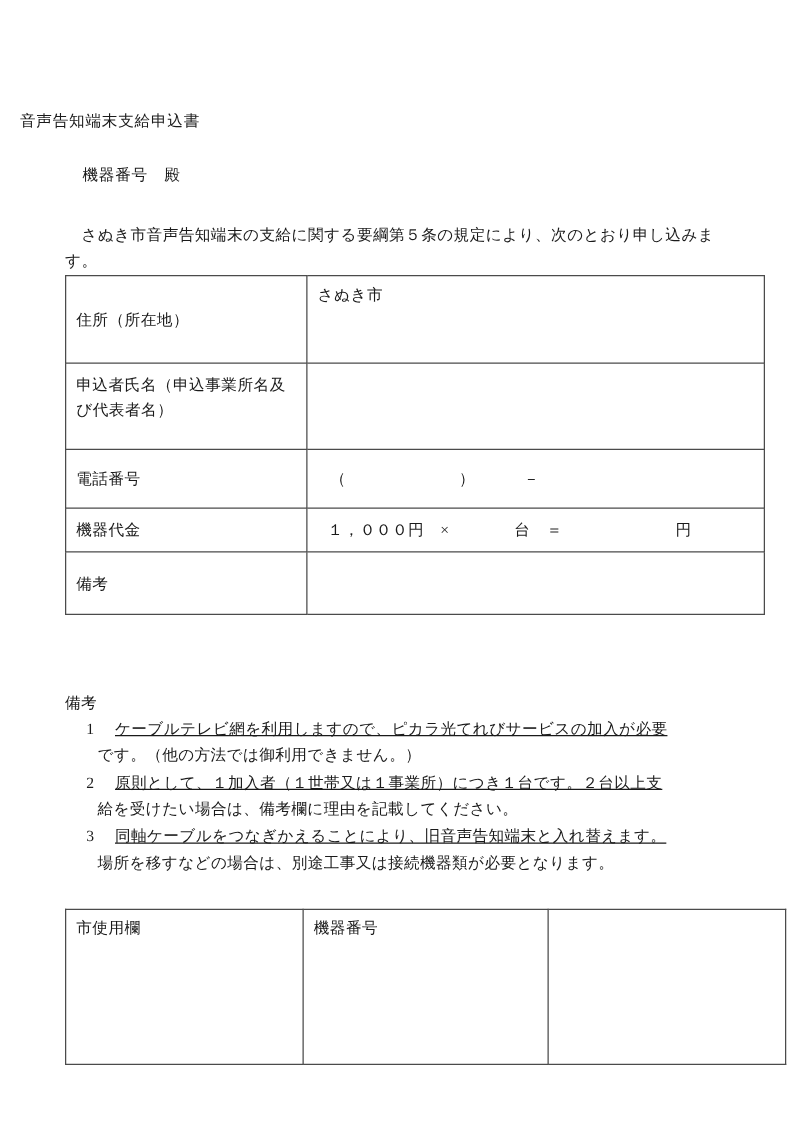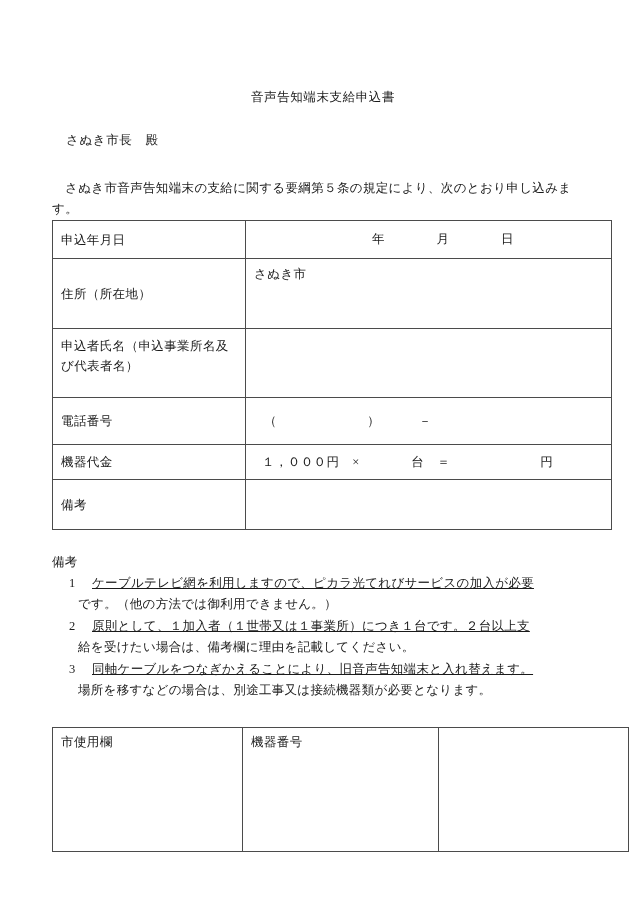--- a/index.html
+++ b/index.html
@@ -31,21 +31,21 @@
     font-size: 12.5px;
     letter-spacing: 0.4px;
     white-space: nowrap;
   }
 
   .doc-title {
     position: absolute;
     left: 0;
     top: 89px;
     width: 630px;
-    text-align: center;
+    text-align: left;
     font-size: 12.5px;
     letter-spacing: 0.6px;
   }
   .doc-title .inner {
     display: inline-block;
     margin-left: 16px;
   }
 
   .addressee {
     position: absolute;
@@ -178,32 +178,26 @@
 </head>
 <body>
 
 <div class="page">
 
 
   <div class="doc-title">
     <span class="inner">音声告知端末支給申込書</span>
   </div>
 
-  <div class="addressee">さぬき市長　殿</div>
+  <div class="addressee">機器番号　殿</div>
 
   <div class="intro">さぬき市音声告知端末の支給に関する要綱第５条の規定により、次のとおり申し込みます。</div>
 
   <table class="main-table">
     <tbody>
-      <tr class="r-date">
-        <td class="label">申込年月日</td>
-        <td class="value">
-          <span class="date-line">年　　　　月　　　　日</span>
-        </td>
-      </tr>
       <tr class="r-addr">
         <td class="label">住所（所在地）</td>
         <td class="value top-al">さぬき市</td>
       </tr>
       <tr class="r-name">
         <td class="label top-al label-2line">申込者氏名（申込事業所名及び代表者名）</td>
         <td class="value"></td>
       </tr>
       <tr class="r-tel">
         <td class="label">電話番号</td>

